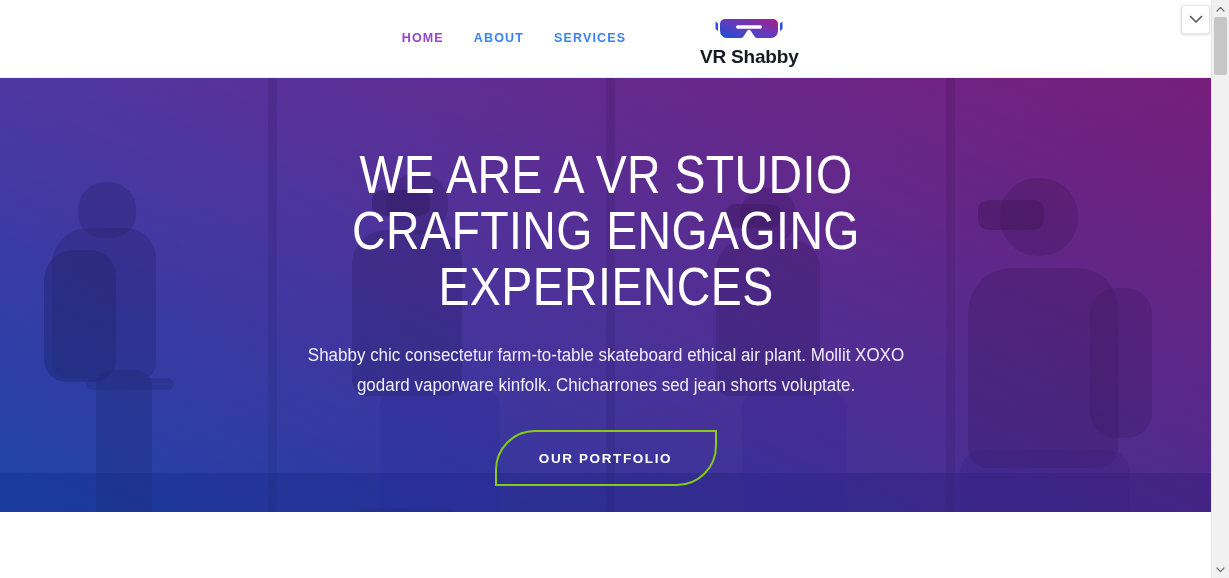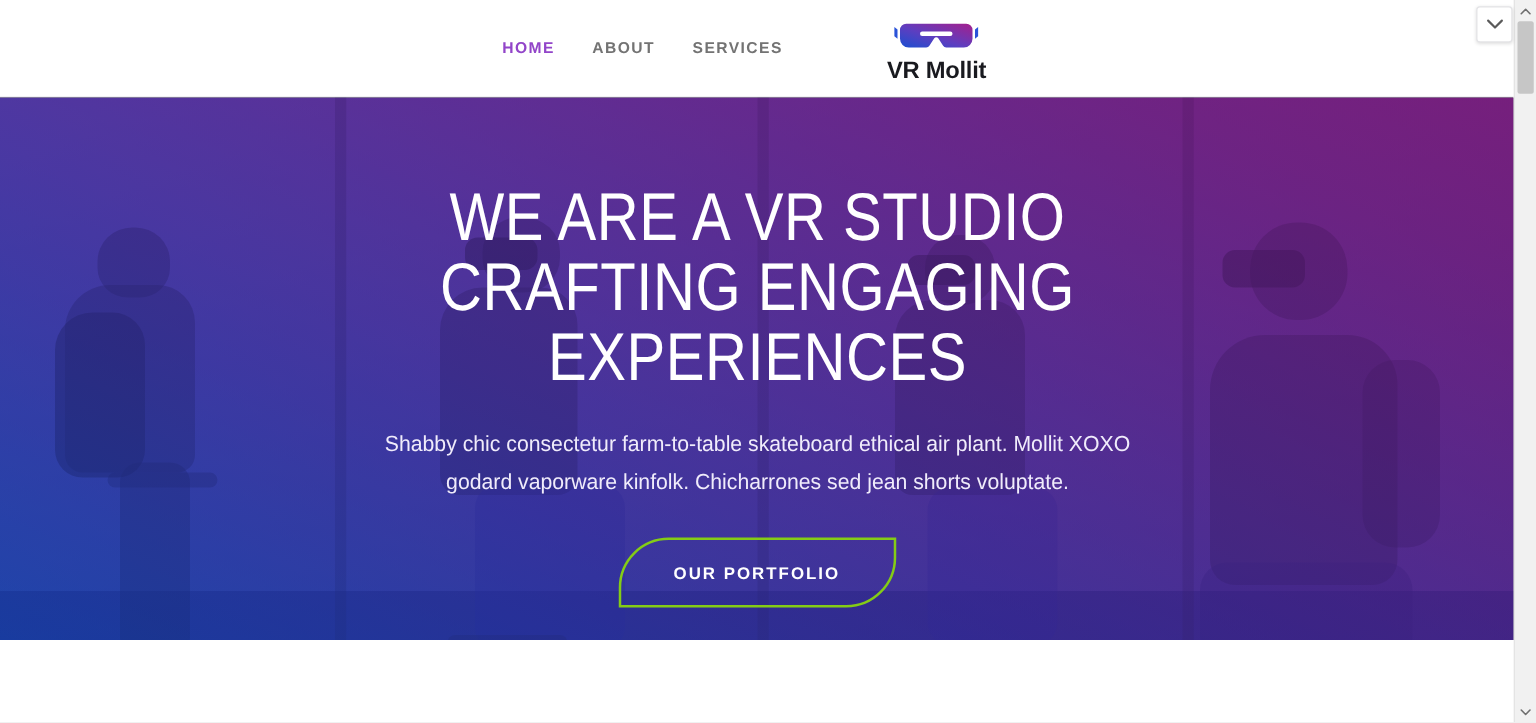--- a/index.html
+++ b/index.html
@@ -48,21 +48,21 @@
   }
 
   .nav-left { gap: 30px; margin-right: 63px; }
   .nav-right { gap: 30px; margin-left: 44px; }
 
   .nav-link {
     font-family: "Liberation Sans", sans-serif;
     font-size: 12.5px;
     font-weight: bold;
     letter-spacing: 1.15px;
-    color: #737373;
+    color: #3b82f6;
     text-transform: uppercase;
     text-decoration: none;
     white-space: nowrap;
     line-height: 1;
     cursor: pointer;
   }
   .nav-link.active { color: #9245c9; }
 
   
   .brand {
@@ -85,21 +85,21 @@
     line-height: 1;
     white-space: nowrap;
   }
 
   
   .hero {
     position: relative;
     width: 1211px;
     height: 434px;
     overflow: hidden;
-    background: #404040;
+    background: #a16207;
   }
 
   
   .hero-photo {
     position: absolute;
     inset: 0;
     background:
       
       linear-gradient(to top, rgba(20,30,110,0.55) 0 9%, rgba(20,30,110,0) 9%),
       
@@ -311,21 +311,21 @@
                 <stop offset="45%" stop-color="#5d3ec0"></stop>
                 <stop offset="100%" stop-color="#a4208d"></stop>
               </linearGradient>
             </defs>
             <path d="M14,5 H62 a5,5 0 0 1 5,5 v7 a7,7 0 0 1 -7,7 H46 a3,3 0 0 1 -2.5,-1.4 L39.6,16.6 a2,2 0 0 0 -3.2,0 L32.5,22.6 A3,3 0 0 1 30,24 H16 a7,7 0 0 1 -7,-7 V10 a5,5 0 0 1 5,-5 Z" fill="url(#gradLogo)"></path>
             <rect x="25" y="11.2" width="26" height="3.6" rx="1.8" fill="#ffffff"></rect>
             <path d="M4.5,7.5 L7,9.5 V17 L4.5,15 Z" fill="#2a53d8"></path>
             <path d="M71.5,7.5 L69,9.5 V17 L71.5,15 Z" fill="#2a53d8"></path>
           </svg>
         </span>
-        <span class="brand-name">VR Mollit</span>
+        <span class="brand-name">VR Shabby</span>
       </div>
 
 
     </header>
 
     <section class="hero">
 
       <div class="hero-photo">
         <div class="pole p1"></div>
         <div class="pole p2"></div>

